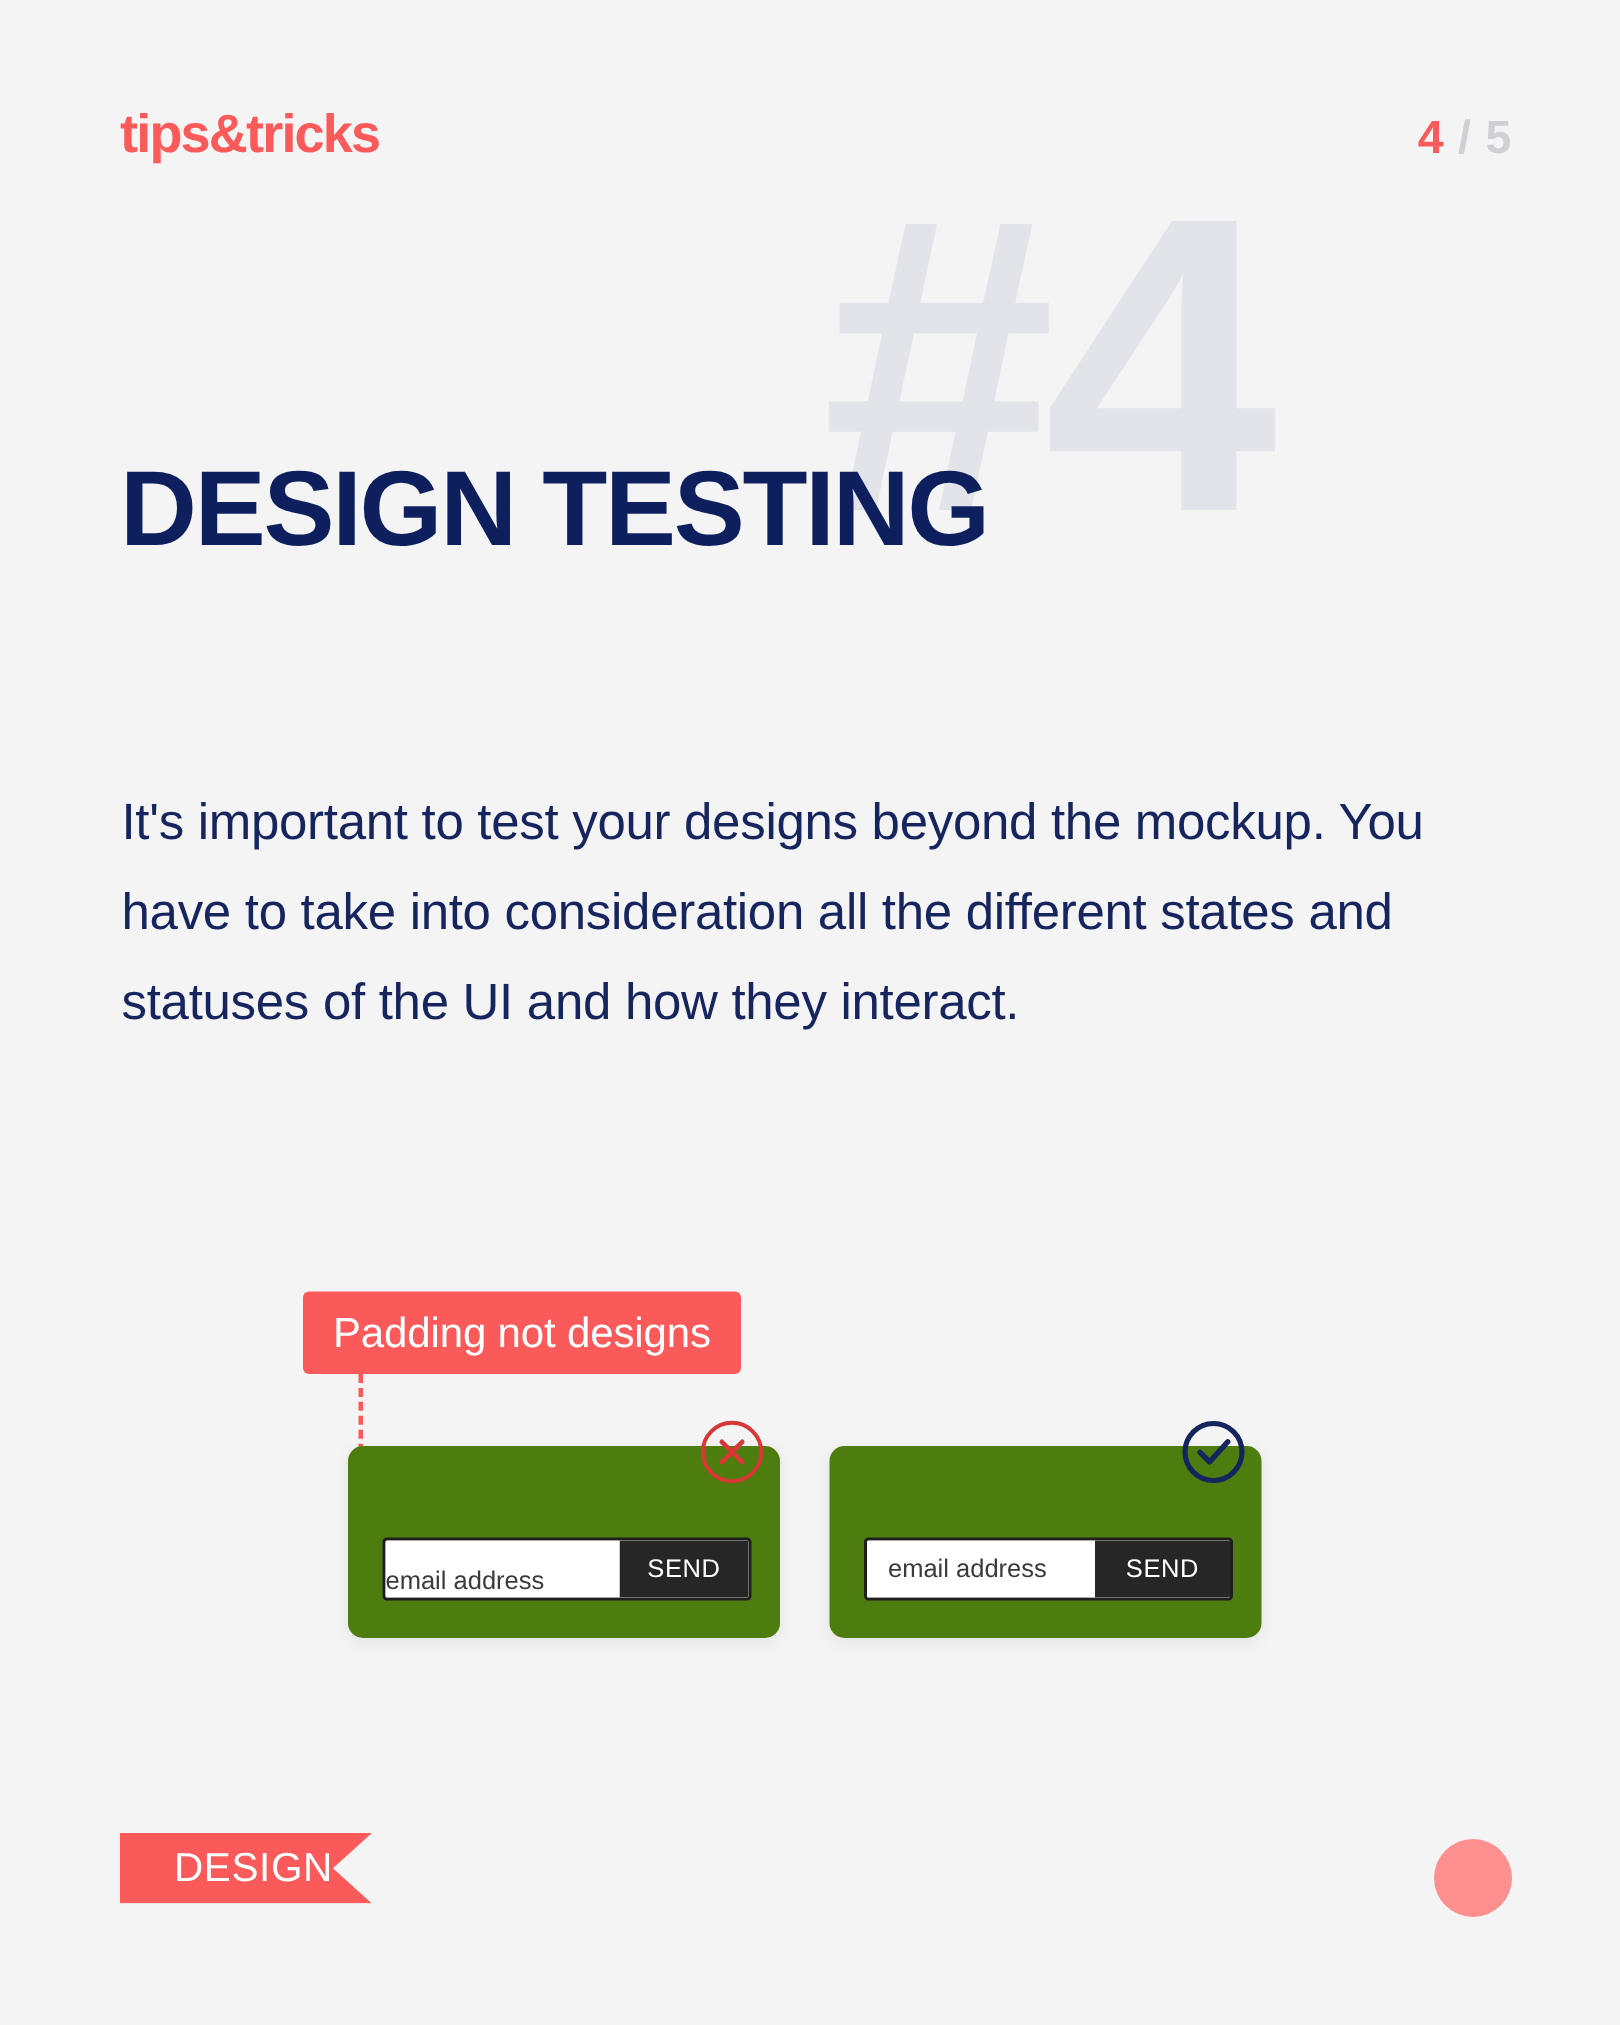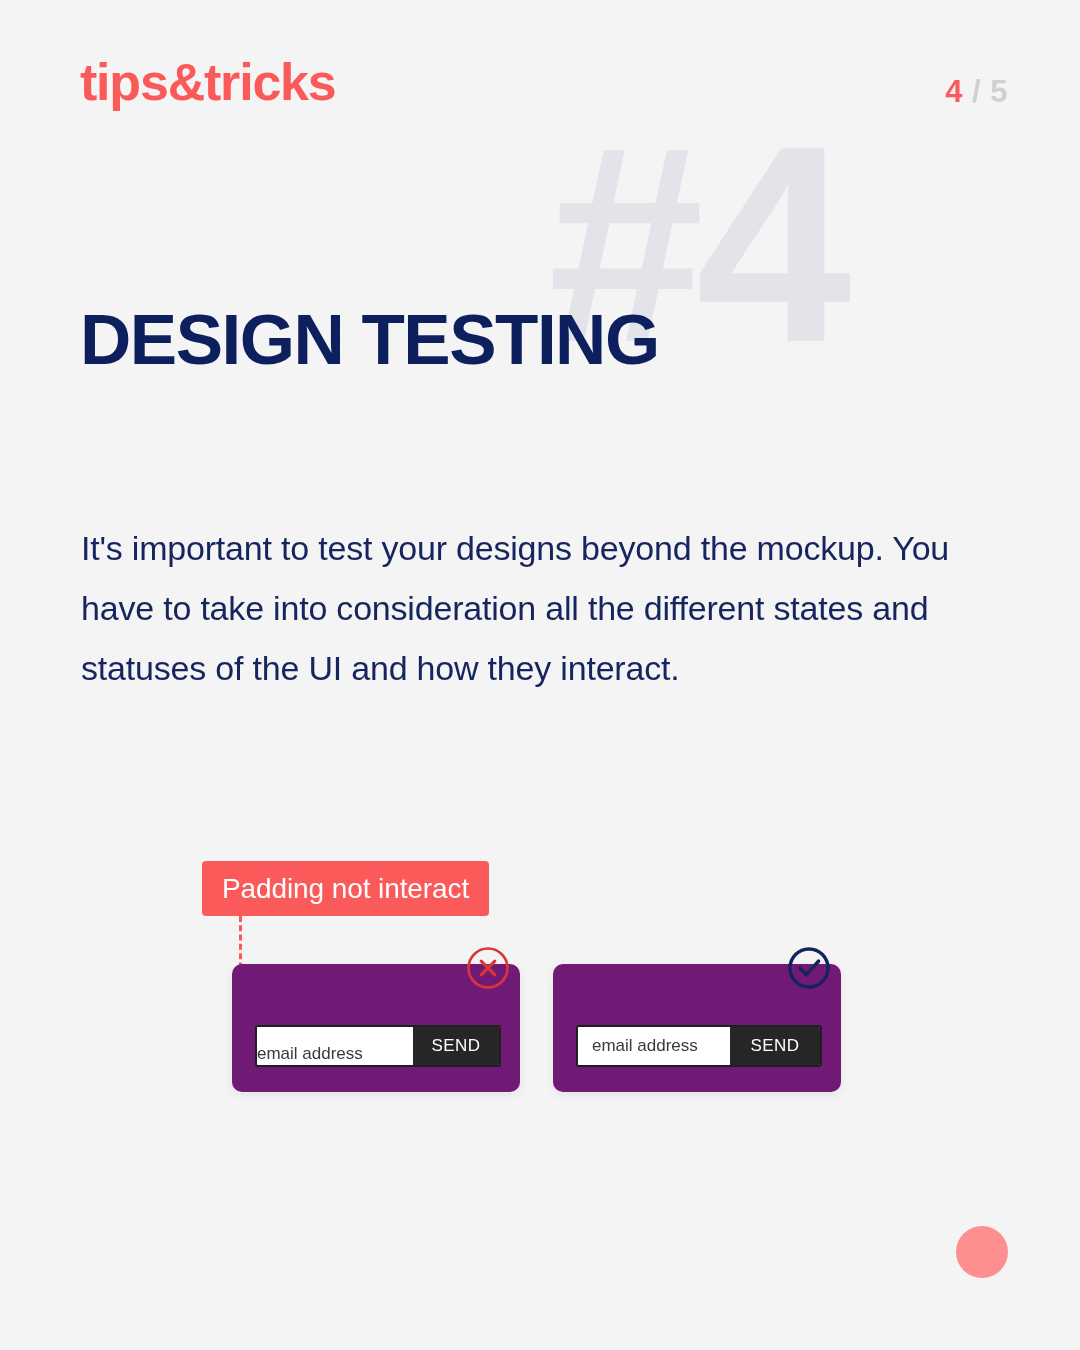--- a/index.html
+++ b/index.html
@@ -16,22 +16,22 @@
     position:relative;
     width:1080px;
     height:1350px;
     background:#f4f4f4;
   }
 
   
   .brand {
     position:absolute;
     left:80px;
-    top:56px;
-    font-size:52px;
+    top:71px;
+    font-size:36px;
     font-weight:bold;
     letter-spacing:-1.2px;
     color:#fb5a5a;
     line-height:1;
   }
 
   .pager {
     position:absolute;
     right:72px;
     top:76px;
@@ -115,21 +115,21 @@
     height:0;
     border-top:3px dashed #fb5a5a;
   }
 
   
   .card {
     position:absolute;
     top:964px;
     width:288px;
     height:128px;
-    background:#701a75;
+    background:#4d7c0f;
     border-radius:10px;
     box-shadow:0 3px 10px rgba(30,30,50,.07);
   }
   .card.bad  { left:232px; }
   .card.good { left:553px; }
 
   .state-icon {
     position:absolute;
     top:-18px;
     right:10px;
@@ -220,21 +220,21 @@
     <span class="tot">5</span>
   </div>
 
   <div class="watermark">#4</div>
 
   <h1 class="title">DESIGN TESTING</h1>
 
   <p class="body-copy">It's important to test your designs beyond the mockup. You have to take into consideration all the different states and statuses of the UI and how they interact.</p>
 
   <div class="annotation">
-    <span>Padding not interact</span>
+    <span>Padding not designs</span>
   </div>
   <div class="connector-v"></div>
   <div class="connector-h"></div>
 
   <div class="card bad">
     <span class="state-icon">
       <svg viewBox="0 0 44 44" width="44" height="44">
         <circle cx="22" cy="22" r="19.5" fill="none" stroke="#d93636" stroke-width="2.6"></circle>
         <path d="M15.2 15.2 L28.8 28.8 M28.8 15.2 L15.2 28.8" stroke="#d93636" stroke-width="3.1" stroke-linecap="round"></path>
       </svg>
@@ -255,15 +255,18 @@
       </svg>
     </span>
     <div class="email-form">
       <div class="email-input">
         <span class="ph">email address</span>
       </div>
       <div class="send-btn">SEND</div>
     </div>
   </div>
 
+  <div class="tag">
+    <span>DESIGN</span>
+  </div>
   <div class="dot"></div>
 
 </div>
 
 </body></html>

